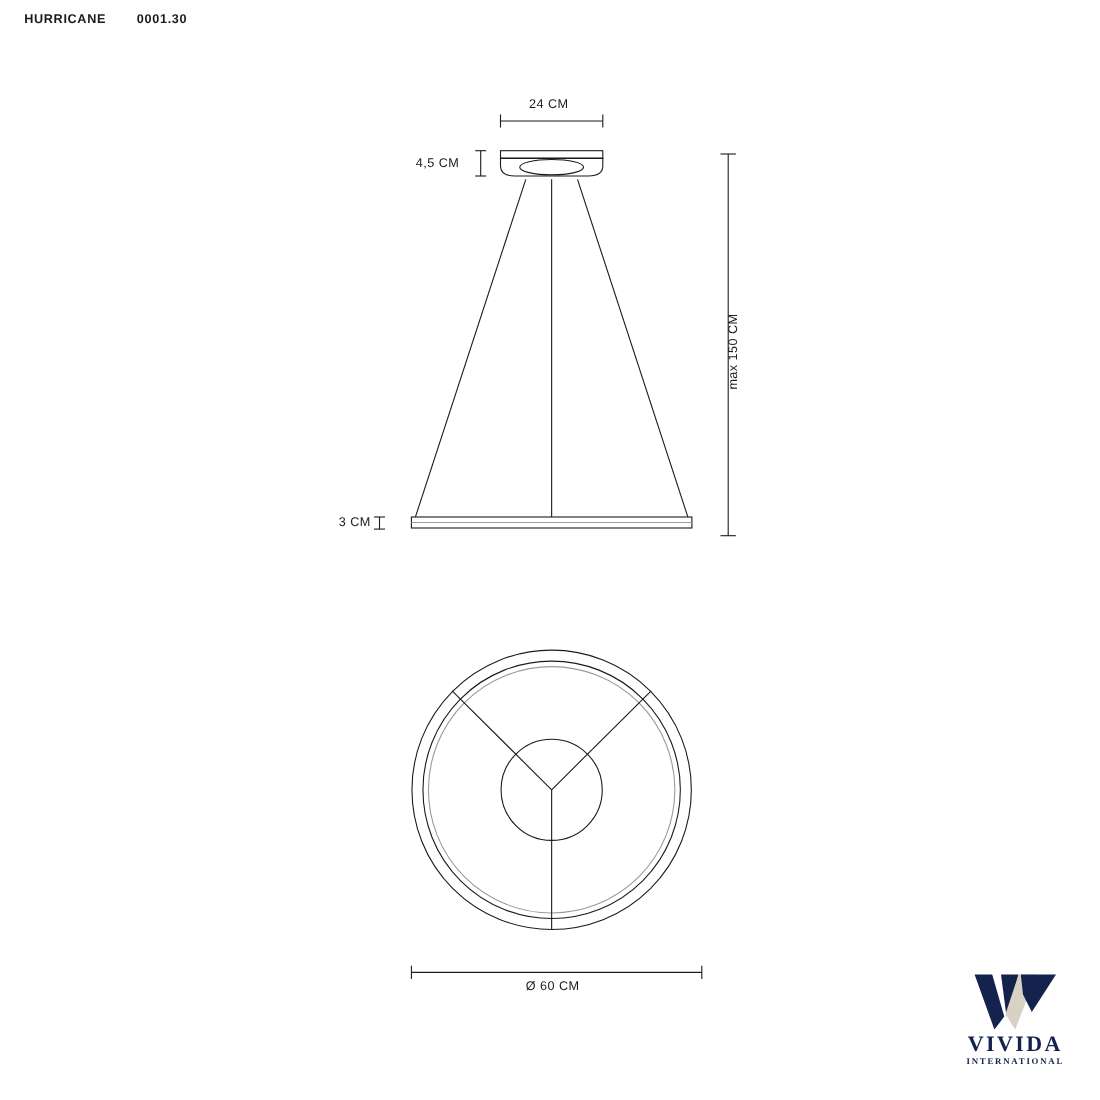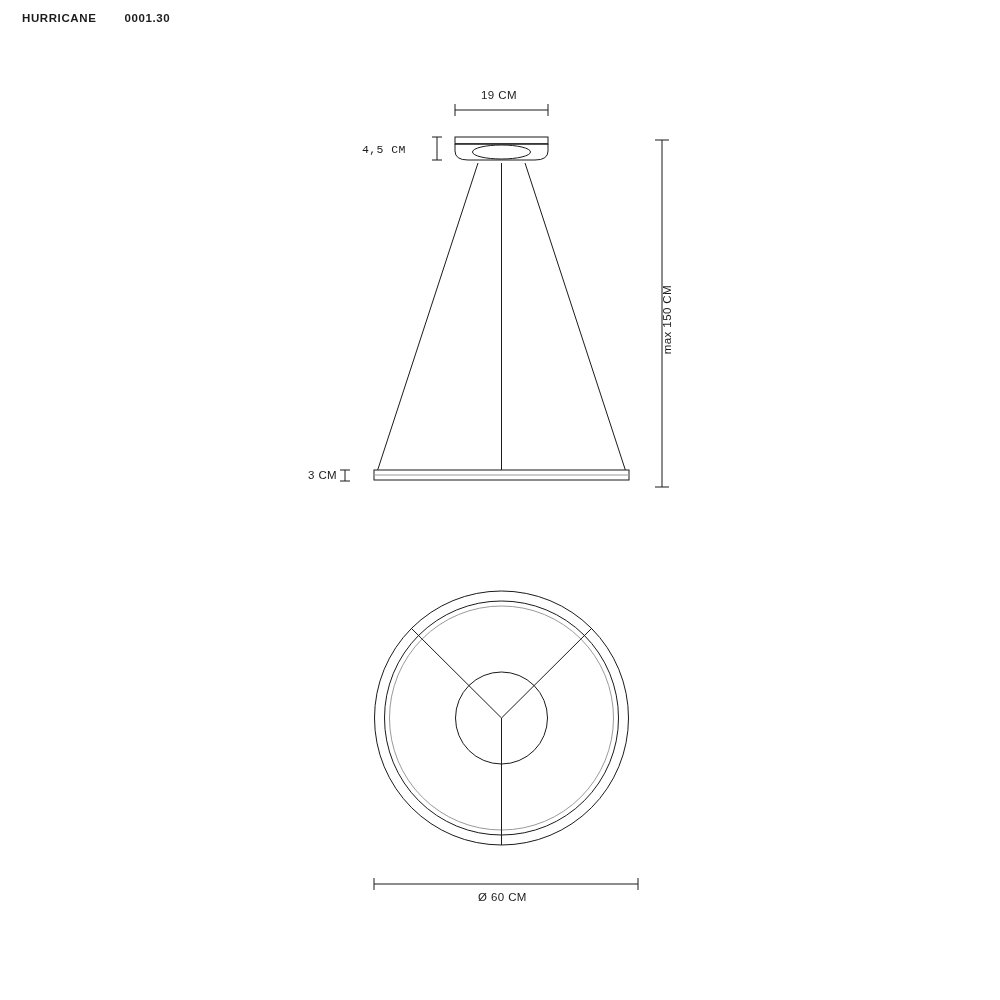--- a/index.html
+++ b/index.html
@@ -49,21 +49,21 @@
 
   
   .dim {
     position: absolute;
     font-size: 11.5px;
     letter-spacing: 0.4px;
     color: #1b1b1b;
     white-space: nowrap;
   }
   .dim-24 { left: 481px; top: 89px; }
-  .dim-45 { left: 362px; top: 143px; font-family: Liberation Mono, monospace; }
+  .dim-45 { left: 378px; top: 143px; }
   .dim-3  { left: 308px; top: 469px; }
   .dim-d60 { left: 478px; top: 891px; text-align: center; }
   .dim-150 {
     left: 661px;
     top: 285px;
     writing-mode: vertical-rl;
     transform: rotate(180deg);
     transform-origin: center;
   }
 
@@ -168,20 +168,31 @@
       </g>
 
       <g>
         <line x1="374" y1="884" x2="638" y2="884"></line>
         <line x1="374" y1="878" x2="374" y2="890"></line>
         <line x1="638" y1="878" x2="638" y2="890"></line>
       </g>
     </g>
   </svg>
 
-  <div class="dim dim-24">19 CM</div>
+  <div class="dim dim-24">24 CM</div>
   <div class="dim dim-45">4,5 CM</div>
   <div class="dim dim-3">3 CM</div>
   <div class="dim dim-150">max 150 CM</div>
   <div class="dim dim-d60">Ø 60 CM</div>
 
+  <div class="logo">
+    <svg class="mark" viewBox="0 0 110 52">
+      <polygon points="18,2 34,2 45,40 36,52 18,2" fill="#14224e"></polygon>
+      <polygon points="42,2 58,2 47,40 42,2" fill="#14224e"></polygon>
+      <polygon points="58,2 74,2 55,52 46,38 58,2" fill="#d8d2c4"></polygon>
+      <polygon points="74,2 90,2 74,2" fill="#14224e"></polygon>
+      <polygon points="60,2 92,2 70,36 62,20" fill="#14224e"></polygon>
+    </svg>
+    <div class="wordmark">VIVIDA</div>
+    <div class="subword">INTERNATIONAL</div>
+  </div>
 
 </div>
 
 </body></html>

